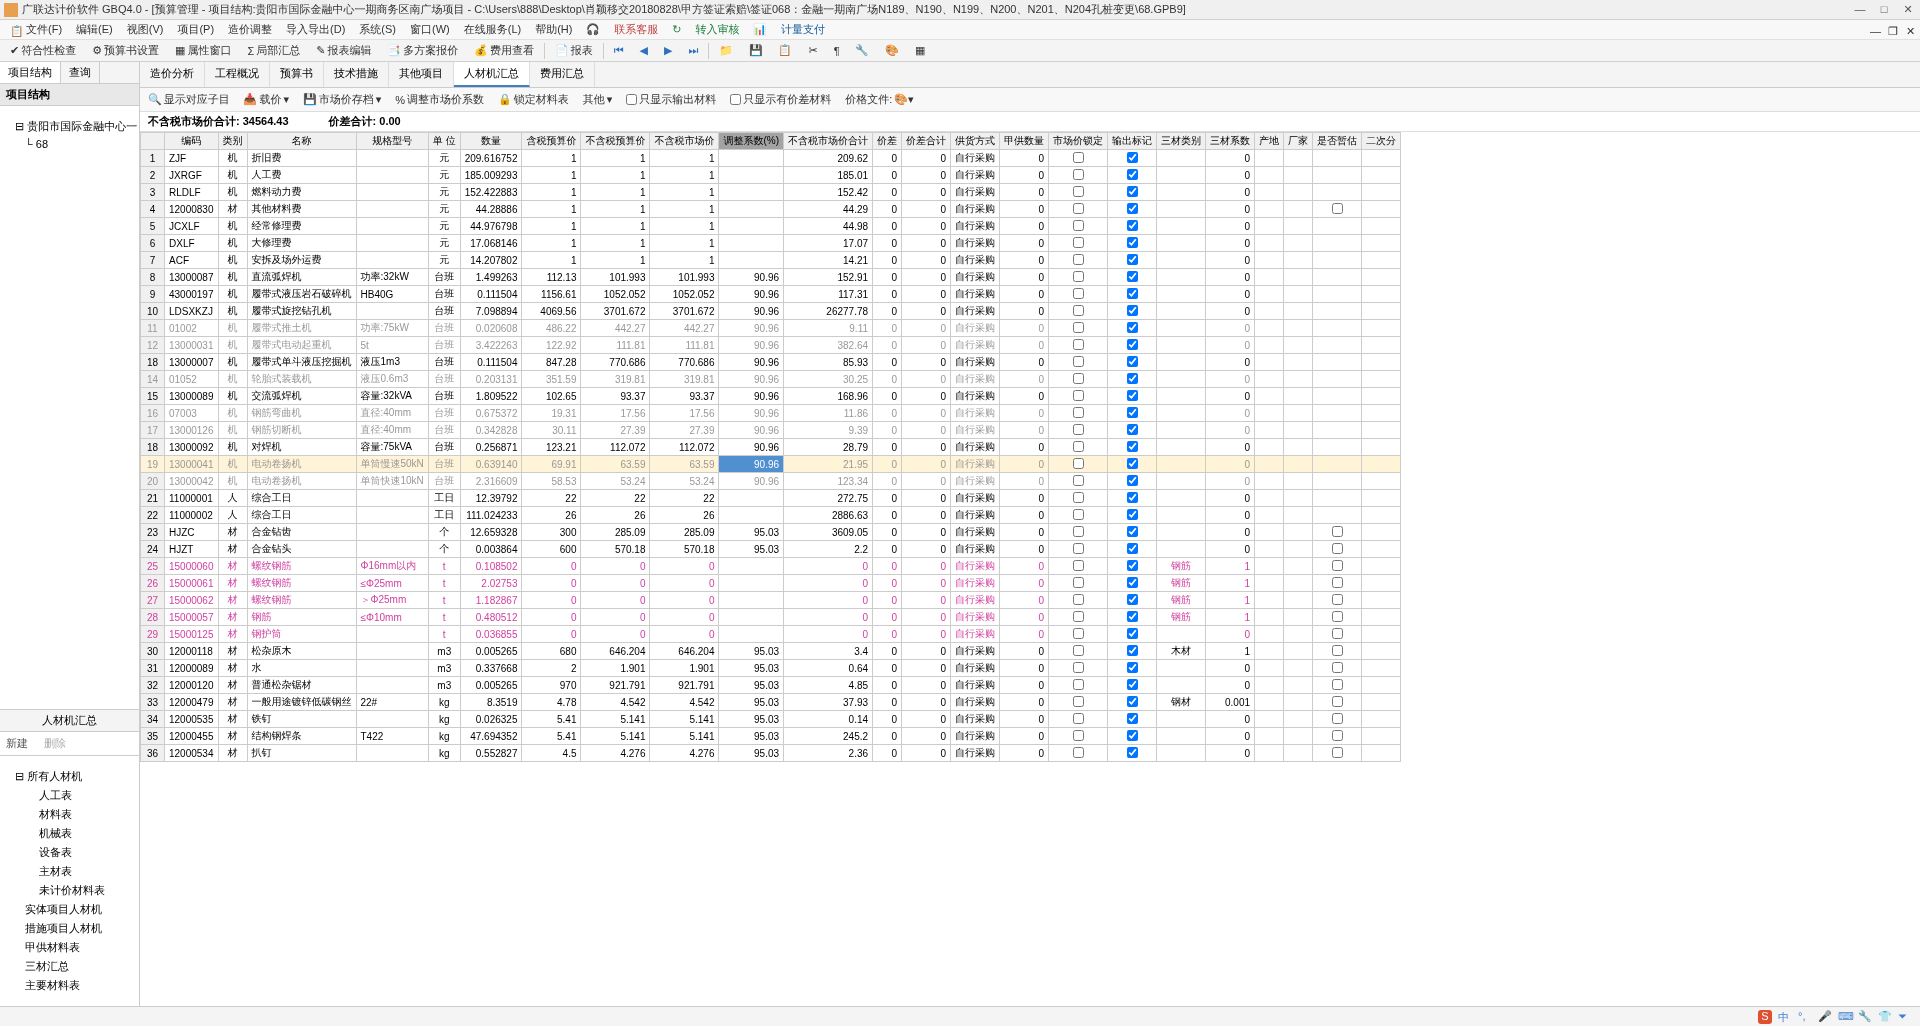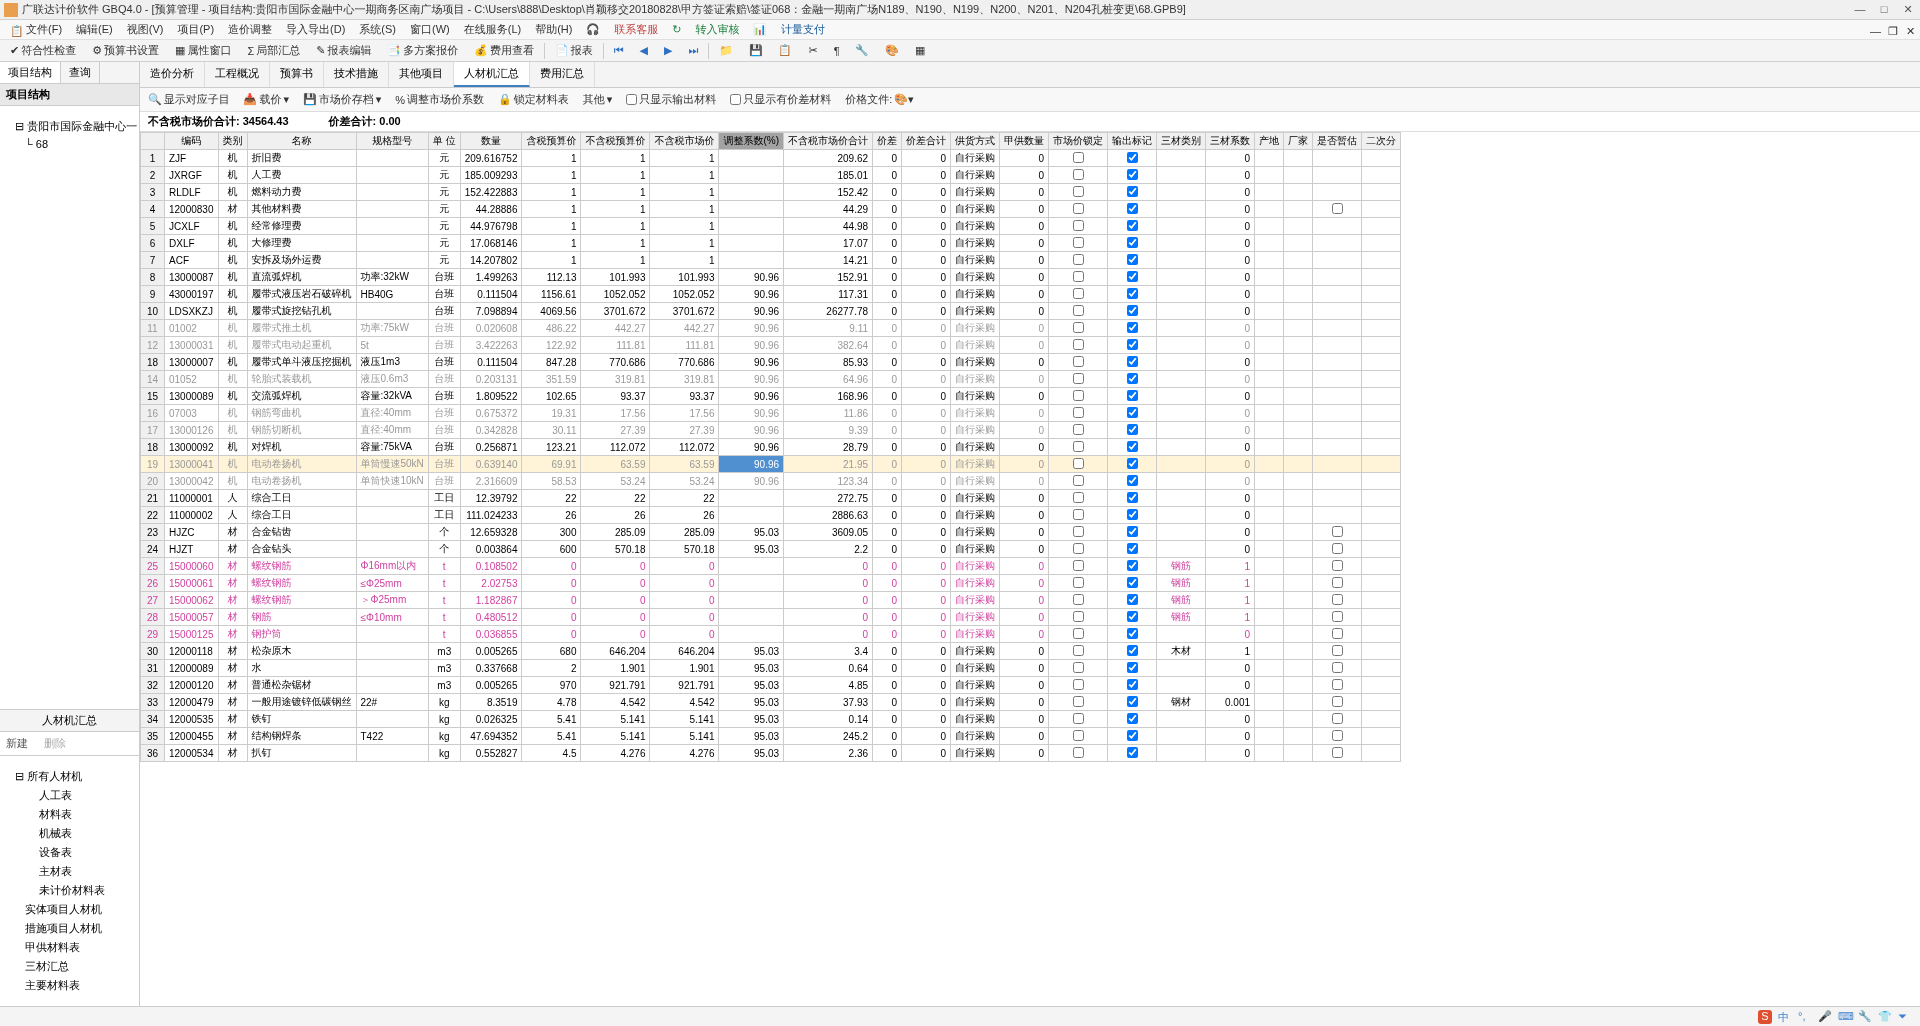--- a/index.html
+++ b/index.html
@@ -558,21 +558,21 @@
               <td class="tl">01052</td>
               <td>机</td>
               <td class="tl">轮胎式装载机</td>
               <td class="tl">液压0.6m3</td>
               <td>台班</td>
               <td class="tr">0.203131</td>
               <td class="tr">351.59</td>
               <td class="tr">319.81</td>
               <td class="tr">319.81</td>
               <td class="tr">90.96</td>
-              <td class="tr">64.96</td>
+              <td class="tr">30.25</td>
               <td class="tr">0</td>
               <td class="tr">0</td>
               <td>自行采购</td>
               <td class="tr">0</td>
               <td><input type="checkbox" class="cb" style=""></td>
               <td><input type="checkbox" class="cb" checked="" style=""></td>
               <td></td>
               <td class="tr">0</td>
               <td></td>
               <td></td>

